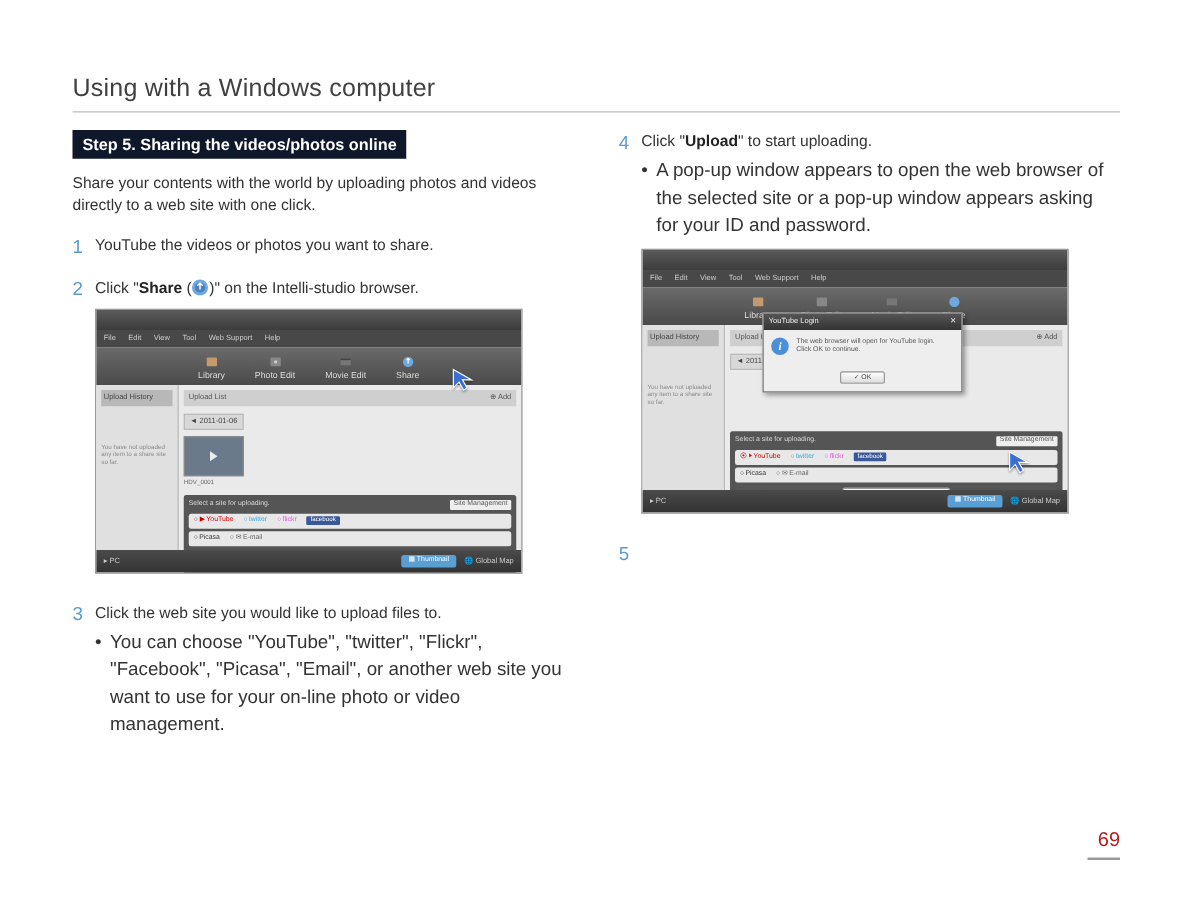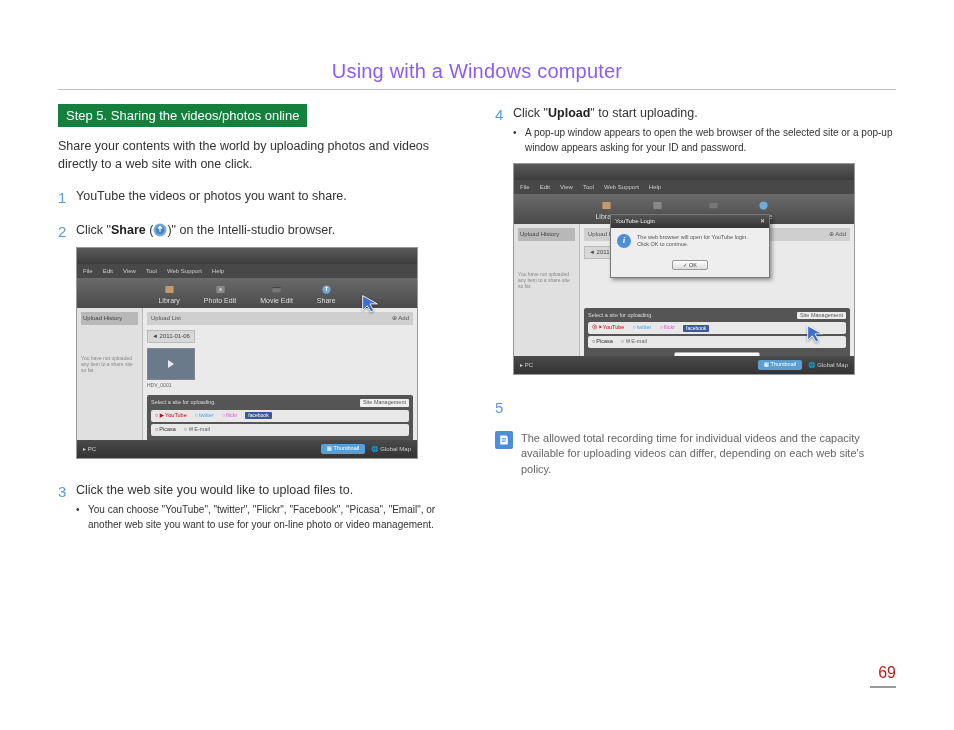--- a/index.html
+++ b/index.html
@@ -10,48 +10,48 @@
     color: #333;
     width: 954px;
     height: 730px;
     overflow: hidden;
     position: relative;
   }
   .page {
     padding: 60px 58px 40px 58px;
   }
   .header-title {
-    text-align: center;
+    text-align: left;
     font-size: 20px;
-    color: #8b5cf6;
+    color: #404040;
     font-weight: 300;
     margin-bottom: 6px;
     letter-spacing: 0.2px;
   }
   .header-rule {
     border: none;
     border-top: 1px solid #bbb;
     margin: 0 0 14px 0;
   }
   .columns {
     display: flex;
     gap: 36px;
   }
   .col {
     flex: 1;
     min-width: 0;
   }
   .step-banner {
     display: inline-block;
-    background: #15803d;
+    background: #0f172a;
     color: #fff;
     font-size: 13px;
     padding: 4px 8px;
     margin-bottom: 10px;
-    font-weight: 400;
+    font-weight: 700;
     text-align: center;
   }
   .intro {
     font-size: 12.5px;
     line-height: 1.45;
     margin: 0 0 14px 0;
   }
   ol.steps {
     list-style: none;
     padding: 0;
@@ -79,21 +79,21 @@
     color: #222;
   }
   .bullet-list {
     list-style: none;
     padding: 0;
     margin: 4px 0 0 0;
   }
   .bullet-list li {
     position: relative;
     padding-left: 12px;
-    font-size: 10px;
+    font-size: 15px;
     line-height: 1.45;
     margin-bottom: 2px;
   }
   .bullet-list li::before {
     content: "•";
     position: absolute;
     left: 0;
     top: 0;
   }
   .screenshot {
@@ -422,27 +422,18 @@
           </div>
         </li>
 
         <li>
           <span class="step-num">5</span>
           <div class="step-body">
           </div>
         </li>
       </ol>
 
-      <div class="note-row">
-        <div class="note-icon">
-            <svg viewBox="0 0 16 16">
-              <path d="M3 2 h8 l2 2 v10 h-10 z" fill="#fff"></path>
-              <path d="M5 6h6M5 8h6M5 10h5" stroke="#4c8fd8" stroke-width="1"></path>
-            </svg>
-          </div>
-        <div class="note-txt">The allowed total recording time for individual videos and the capacity available for uploading videos can differ, depending on each web site's policy.</div>
-      </div>
     </div>
   </div>
 </div>
 
 <div class="page-num">69</div>
 <div class="page-num-rule"></div>
 
 </body></html>

